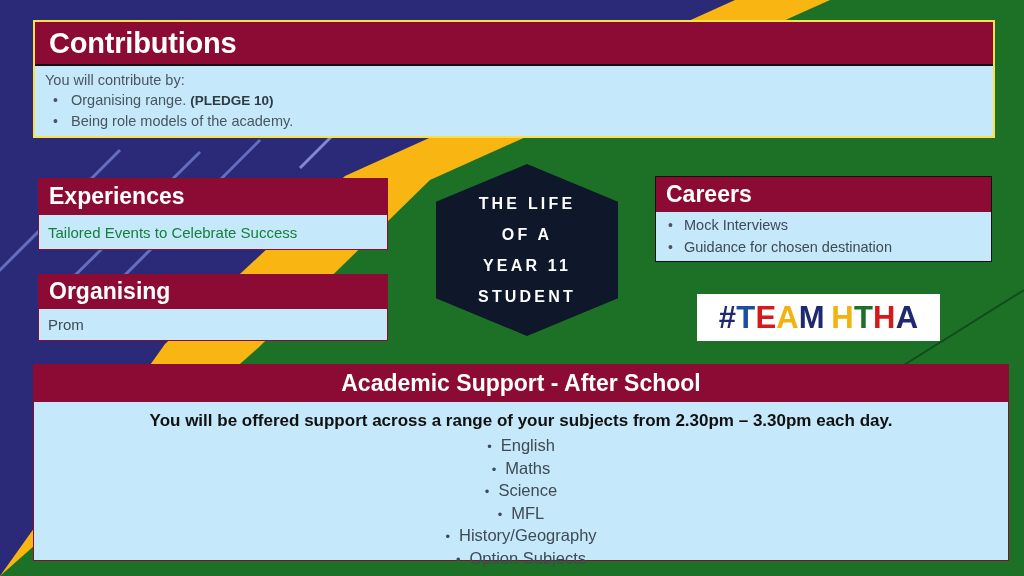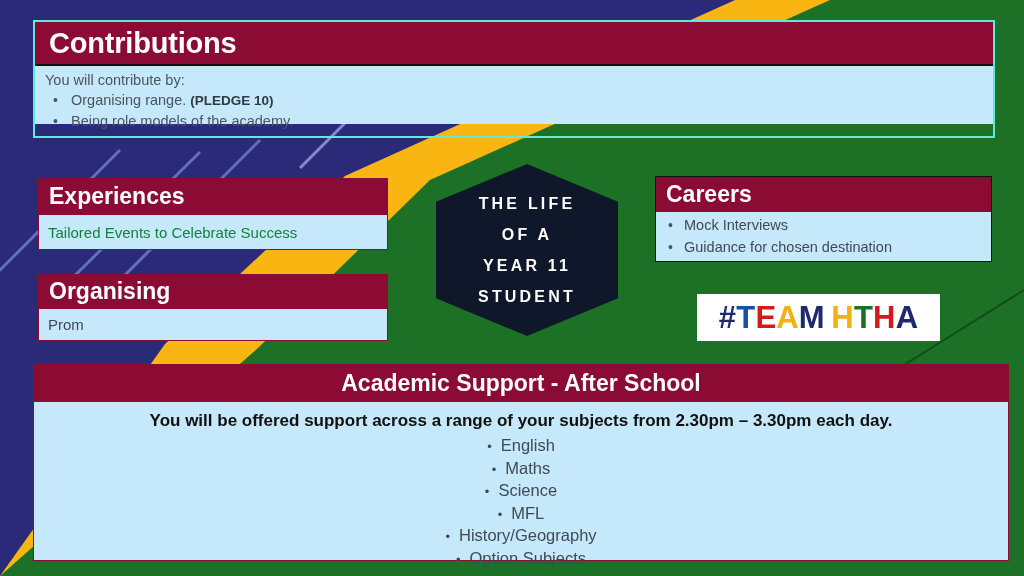--- a/index.html
+++ b/index.html
@@ -36,34 +36,34 @@
   }
   .panel-body {
     background: #C5E8FA;
     box-sizing: border-box;
     color: #404a52;
   }
 
   
   #contributions {
     left: 33px; top: 20px; width: 962px; height: 118px;
-    border: 2px solid #5eead4;
+    border: 2px solid #fde047;
   }
   #contributions .panel-head {
     height: 44px;
     padding-left: 14px;
     border-bottom: 2px solid #101010;
   }
   #contributions .head-title {
     font-size: 29px;
     font-weight: bold;
     letter-spacing: -0.2px;
   }
   #contributions .panel-body {
-    height: 58px;
+    height: 70px;
     padding: 4px 0 0 10px;
     font-size: 14.5px;
     line-height: 20px;
     color: #4a5560;
   }
   .bullet-row {
     display: flex;
     align-items: baseline;
   }
   .bullet-dot {

